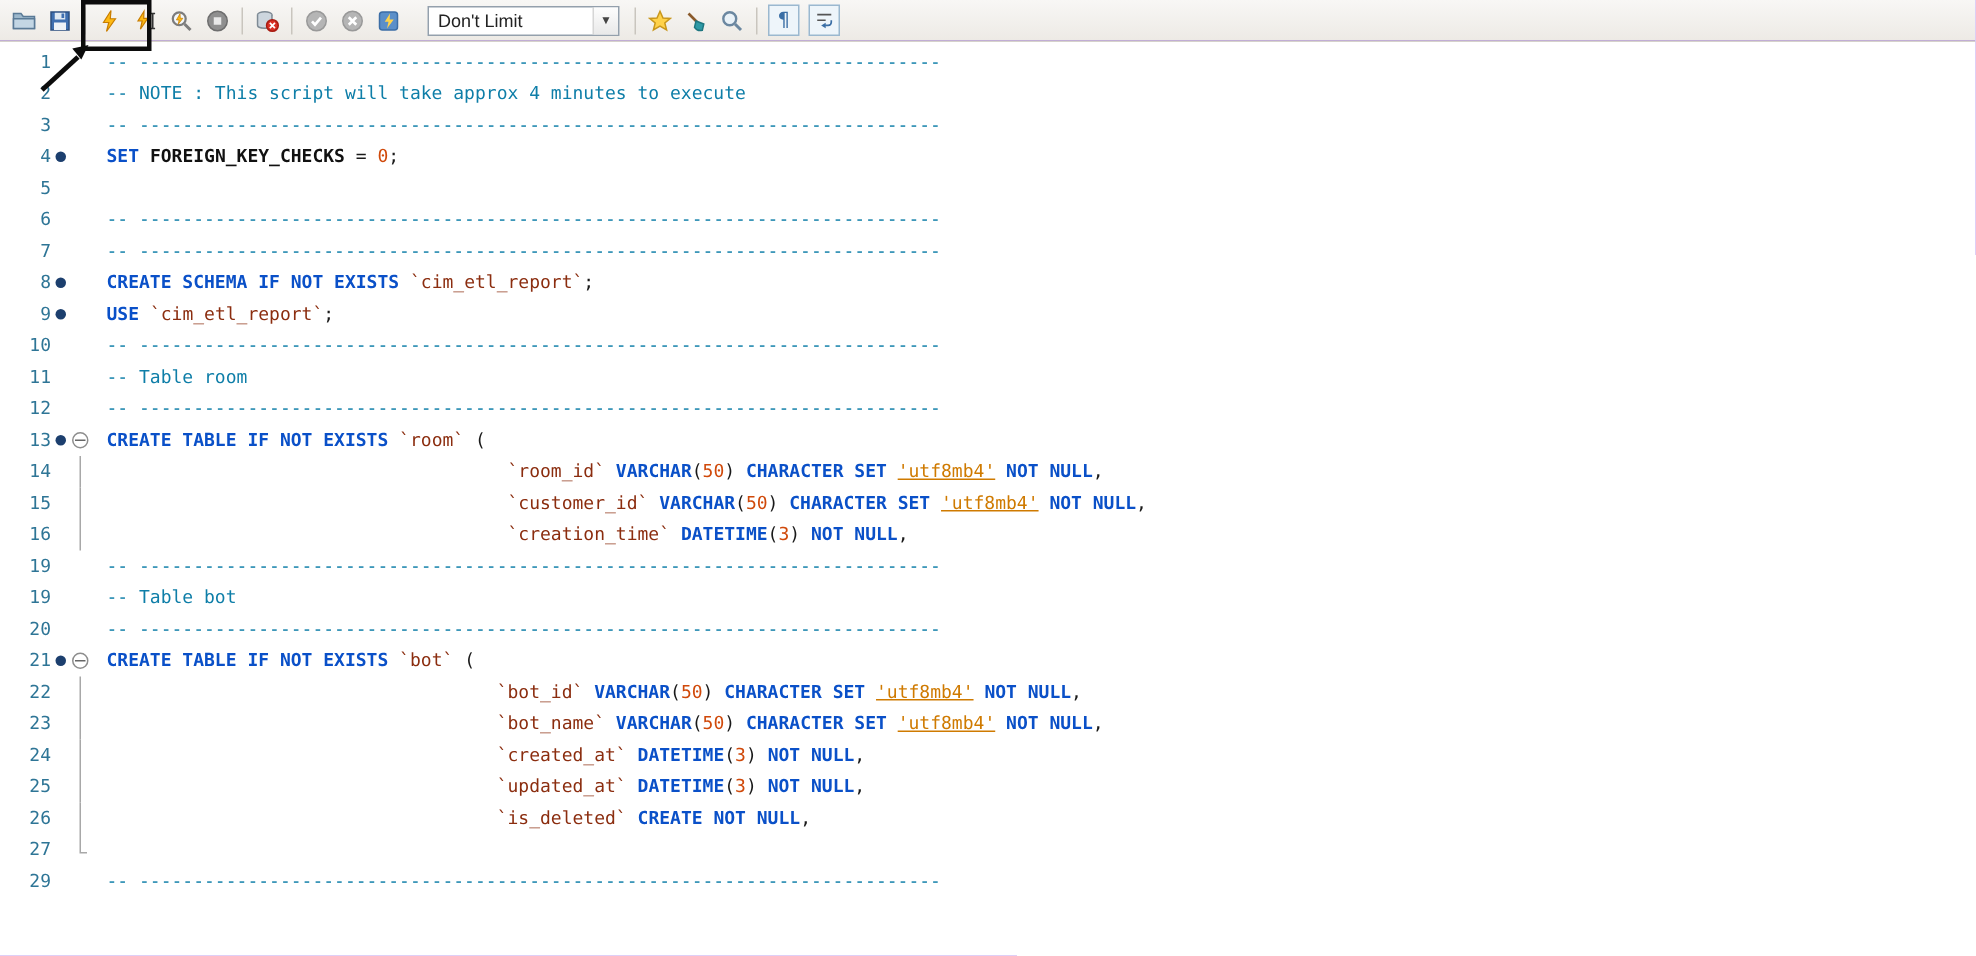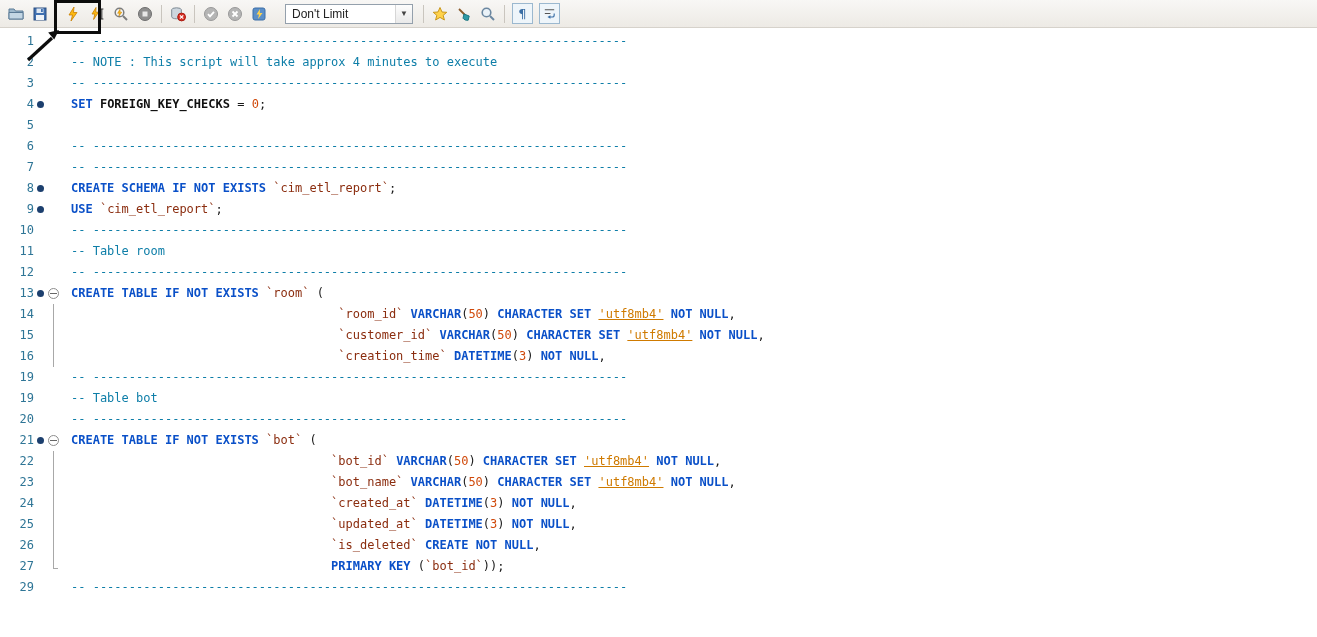--- a/index.html
+++ b/index.html
@@ -337,21 +337,20 @@
       <div class="code-line">
         <span class="ln">26</span>
         <span class="gut-dot"></span>
         <span class="gut-fold fold-mid"></span>
         <span class="code"><span class="tk-p">                                    </span><span class="tk-i">`is_deleted`</span><span class="tk-p"> </span><span class="tk-k">CREATE</span><span class="tk-p"> </span><span class="tk-k">NOT NULL</span><span class="tk-p">,</span></span>
       </div>
       <div class="code-line">
         <span class="ln">27</span>
         <span class="gut-dot"></span>
         <span class="gut-fold fold-end"></span>
-        <span class="code"><span class="tk-p">                                    </span><span class="tk-k">PRIMARY KEY</span><span class="tk-p"> (</span><span class="tk-i">`bot_id`</span><span class="tk-p">));</span></span>
       </div>
       <div class="code-line">
         <span class="ln">29</span>
         <span class="gut-dot"></span>
         <span class="gut-fold"></span>
         <span class="code"><span class="tk-c">-- --------------------------------------------------------------------------</span></span>
       </div>
     </div>
 
   <div class="ann-box"></div>

